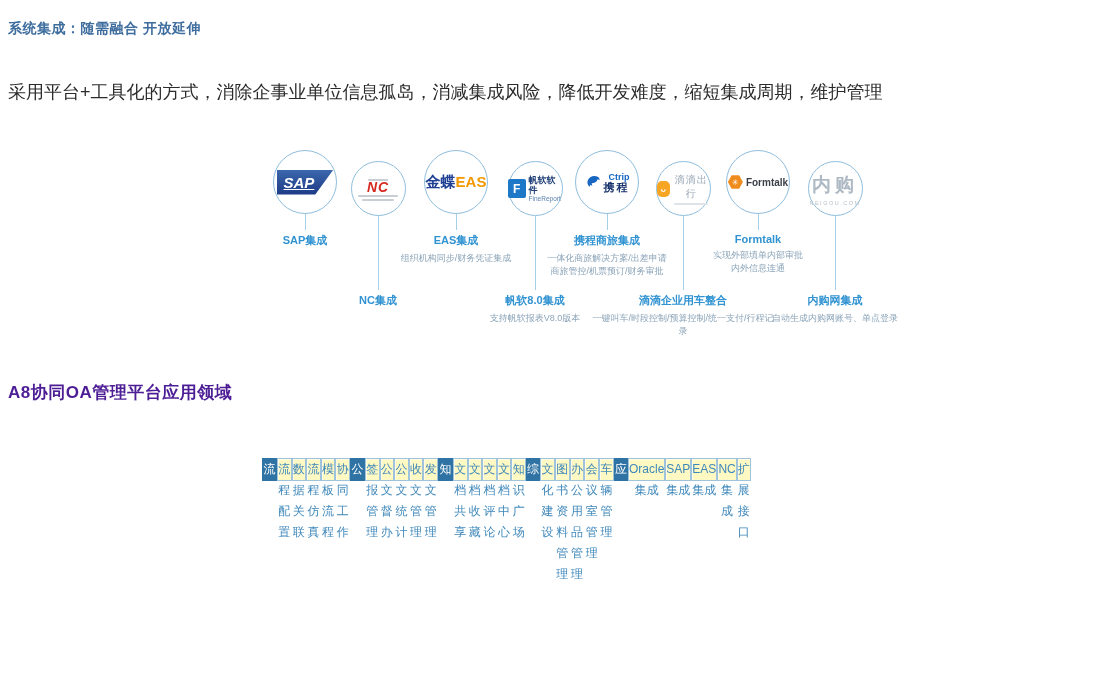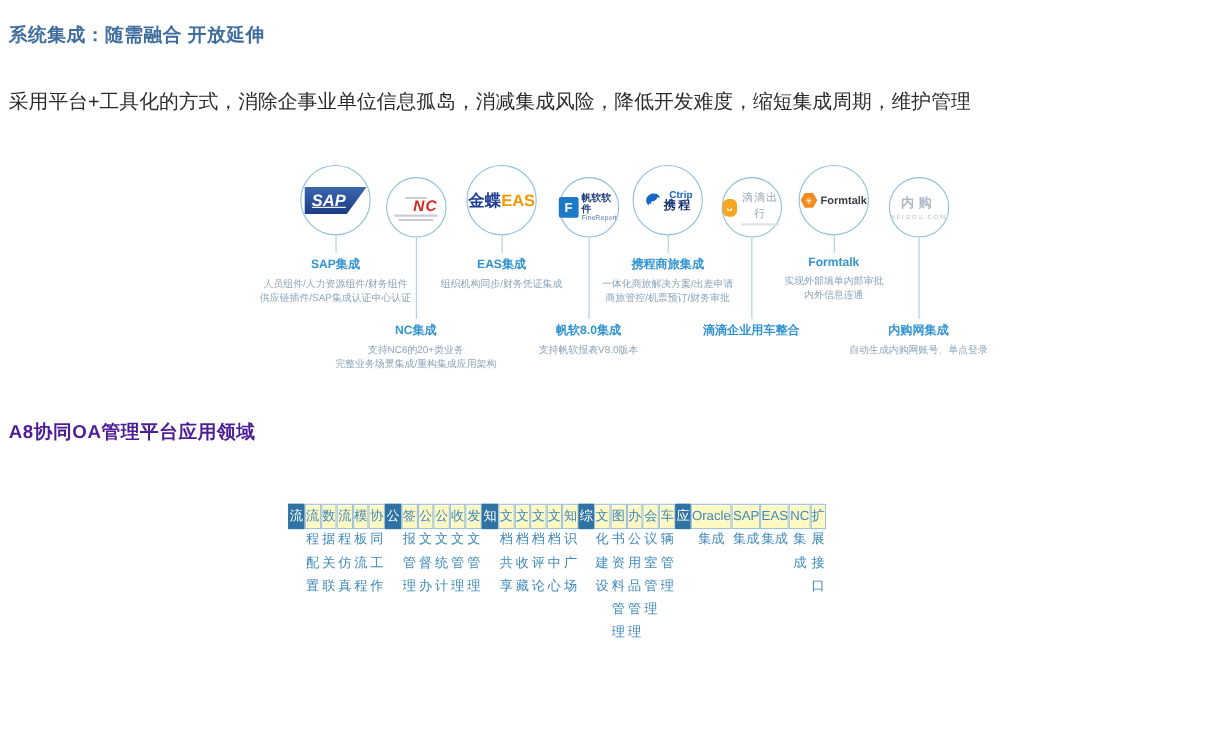--- a/index.html
+++ b/index.html
@@ -1,20 +1,20 @@
 <!DOCTYPE html>
 <html><head>
 <meta charset="utf-8">
 <style>
   html,body{margin:0;padding:0;background:#fff;}
   body{width:1106px;height:685px;position:relative;overflow:hidden;
        font-family:"Liberation Sans","DejaVu Sans",sans-serif;}
   .abs{position:absolute;}
   
-  .h1{left:8px;top:20px;font-size:17px;font-weight:bold;color:#3e6d9e;letter-spacing:.5px;}
+  .h1{left:8px;top:20px;font-size:14px;font-weight:bold;color:#3e6d9e;letter-spacing:.5px;}
   .sub{left:8px;top:80px;font-size:18px;color:#2b2b2b;}
   .h2{left:8px;top:381px;font-size:17px;font-weight:bold;color:#4c1d95;letter-spacing:.5px;}
 
   
   .node{position:absolute;top:150px;width:186px;text-align:center;}
   .circle{border:1px solid #8fbedd;border-radius:50%;background:#fff;margin:0 auto;
           display:flex;flex-direction:column;align-items:center;justify-content:center;}
   .node.hi .circle{width:62px;height:62px;}
   .node.lo .circle{width:53px;height:53px;margin-top:11px;}
   .connector{width:1px;background:#a5cfe8;margin:0 auto;}
@@ -22,21 +22,21 @@
   .node.lo .connector{height:74px;}
   .nlabel{margin-top:3px;font-size:11px;font-weight:bold;color:#3193d2;}
   .ndesc{margin-top:4px;font-size:9px;line-height:13px;color:#8ba4b8;}
   .n1{left:212px;}.n2{left:285px;}.n3{left:363px;}.n4{left:442px;}
   .n5{left:514px;}.n6{left:590px;}.n7{left:665px;}.n8{left:742px;}
 
   
   .sap-shape{background:linear-gradient(180deg,#3b67ad,#1d3a85);color:#fff;font-style:italic;
     font-weight:bold;font-size:15px;width:50px;height:25px;line-height:25px;text-align:left;
     padding-left:7px;clip-path:polygon(0 0,100% 0,68% 100%,0 100%);text-decoration:underline;}
-  .nc-red{color:#d5281f;font-weight:bold;font-style:italic;font-size:14px;letter-spacing:1px;line-height:12px;text-align:right;}
+  .nc-red{color:#d5281f;font-weight:bold;font-style:italic;font-size:14px;letter-spacing:1px;line-height:12px;}
   .tinybar{height:2px;background:#c9ced4;border-radius:1px;margin:2px auto 0;}
   .kingdee{font-size:15px;font-weight:bold;}
   .kingdee .cn{color:#1f3f94;}
   .kingdee .en{color:#f39800;}
   .fr-row{display:flex;align-items:center;gap:3px;}
   .fr-sq{width:19px;height:19px;background:#1e78c8;color:#fff;font-weight:bold;font-size:12px;
     display:flex;align-items:center;justify-content:center;border-radius:2px;}
   .fr-cn{font-size:9px;font-weight:bold;color:#1f3f76;text-align:left;line-height:10px;}
   .fr-en{font-size:6.5px;color:#5a7fae;text-align:left;}
   .ct-row{display:flex;align-items:center;gap:3px;}
@@ -46,21 +46,21 @@
   .dolphin{width:16px;height:16px;}
   .dd-row{display:flex;align-items:center;gap:3px;}
   .dd-sq{width:16px;height:16px;background:#f6a623;border-radius:5px;color:#fff;
     display:flex;align-items:center;justify-content:center;font-size:9px;font-weight:bold;}
   .dd-cn{font-size:10px;color:#98a6b5;letter-spacing:1px;}
   .ft-row{display:flex;align-items:center;gap:3px;}
   .hexa{width:15px;height:15px;background:#f08c1e;color:#fff;font-size:8px;
     display:flex;align-items:center;justify-content:center;
     clip-path:polygon(25% 5%,75% 5%,100% 50%,75% 95%,25% 95%,0 50%);}
   .ft-txt{font-size:10px;font-weight:bold;color:#3a3f47;}
-  .ng-cn{font-size:12px;font-weight:bold;color:#aeb9c4;letter-spacing:4px;}
+  .ng-cn{font-size:19px;font-weight:bold;color:#aeb9c4;letter-spacing:4px;}
   .ng-en{font-size:5.5px;color:#b6bfc9;letter-spacing:1.5px;margin-top:2px;}
 
   
   .grid{left:262px;top:458px;display:flex;}
   .grid-col{width:88px;display:flex;flex-direction:row;align-items:center;}
   .gbtn{box-sizing:border-box;height:23px;line-height:21px;text-align:center;font-size:12px;
     margin-bottom:8px;}
   .grid-header{width:80px;background:#2f73a4;border:1px solid #2f73a4;color:#fff;}
   .grid-item{width:78px;background:#fef9c3;border:1px solid #9fc3da;color:#3f88bb;
     box-shadow:inset 1px 1px 0 rgba(255,255,255,.6);}
@@ -73,41 +73,33 @@
 
 <div class="abs h1">系统集成：随需融合 开放延伸</div>
 <div class="abs sub">采用平台+工具化的方式，消除企事业单位信息孤岛，消减集成风险，降低开发难度，缩短集成周期，维护管理</div>
 
 <div class="node hi n1">
   <div class="circle">
     <div class="sap-shape">SAP</div>
   </div>
   <div class="connector"></div>
   <div class="nlabel">SAP集成</div>
-  <div class="ndesc">
-    <div>人员组件/人力资源组件/财务组件</div>
-    <div>供应链插件/SAP集成认证中心认证</div>
-  </div>
 </div>
 
 <div class="node lo n2">
   <div class="circle">
     <div>
       <div class="tinybar" style="width:20px"></div>
       <div class="nc-red">NC</div>
       <div class="tinybar" style="width:40px"></div>
       <div class="tinybar" style="width:32px"></div>
     </div>
   </div>
   <div class="connector"></div>
   <div class="nlabel">NC集成</div>
-  <div class="ndesc">
-    <div>支持NC6的20+类业务</div>
-    <div>完整业务场景集成/重构集成应用架构</div>
-  </div>
 </div>
 
 <div class="node hi n3">
   <div class="circle">
     <div class="kingdee"><span class="cn">金蝶</span><span class="en">EAS</span></div>
   </div>
   <div class="connector"></div>
   <div class="nlabel">EAS集成</div>
   <div class="ndesc">
     <div>组织机构同步/财务凭证集成</div>
@@ -156,20 +148,23 @@
     <div class="dd-row">
       <div class="dd-sq">ᴗ</div>
       <div>
         <div class="dd-cn">滴滴出行</div>
         <div class="tinybar" style="width:34px;background:#dde3e8"></div>
       </div>
     </div>
   </div>
   <div class="connector"></div>
   <div class="nlabel">滴滴企业用车整合</div>
+  <div class="ndesc">
+    <div>一键叫车/时段控制/预算控制/统一支付/行程记录</div>
+  </div>
 </div>
 
 <div class="node hi n7">
   <div class="circle">
     <div class="ft-row">
       <div class="hexa">✳</div>
       <div class="ft-txt">Formtalk</div>
     </div>
   </div>
   <div class="connector"></div>

